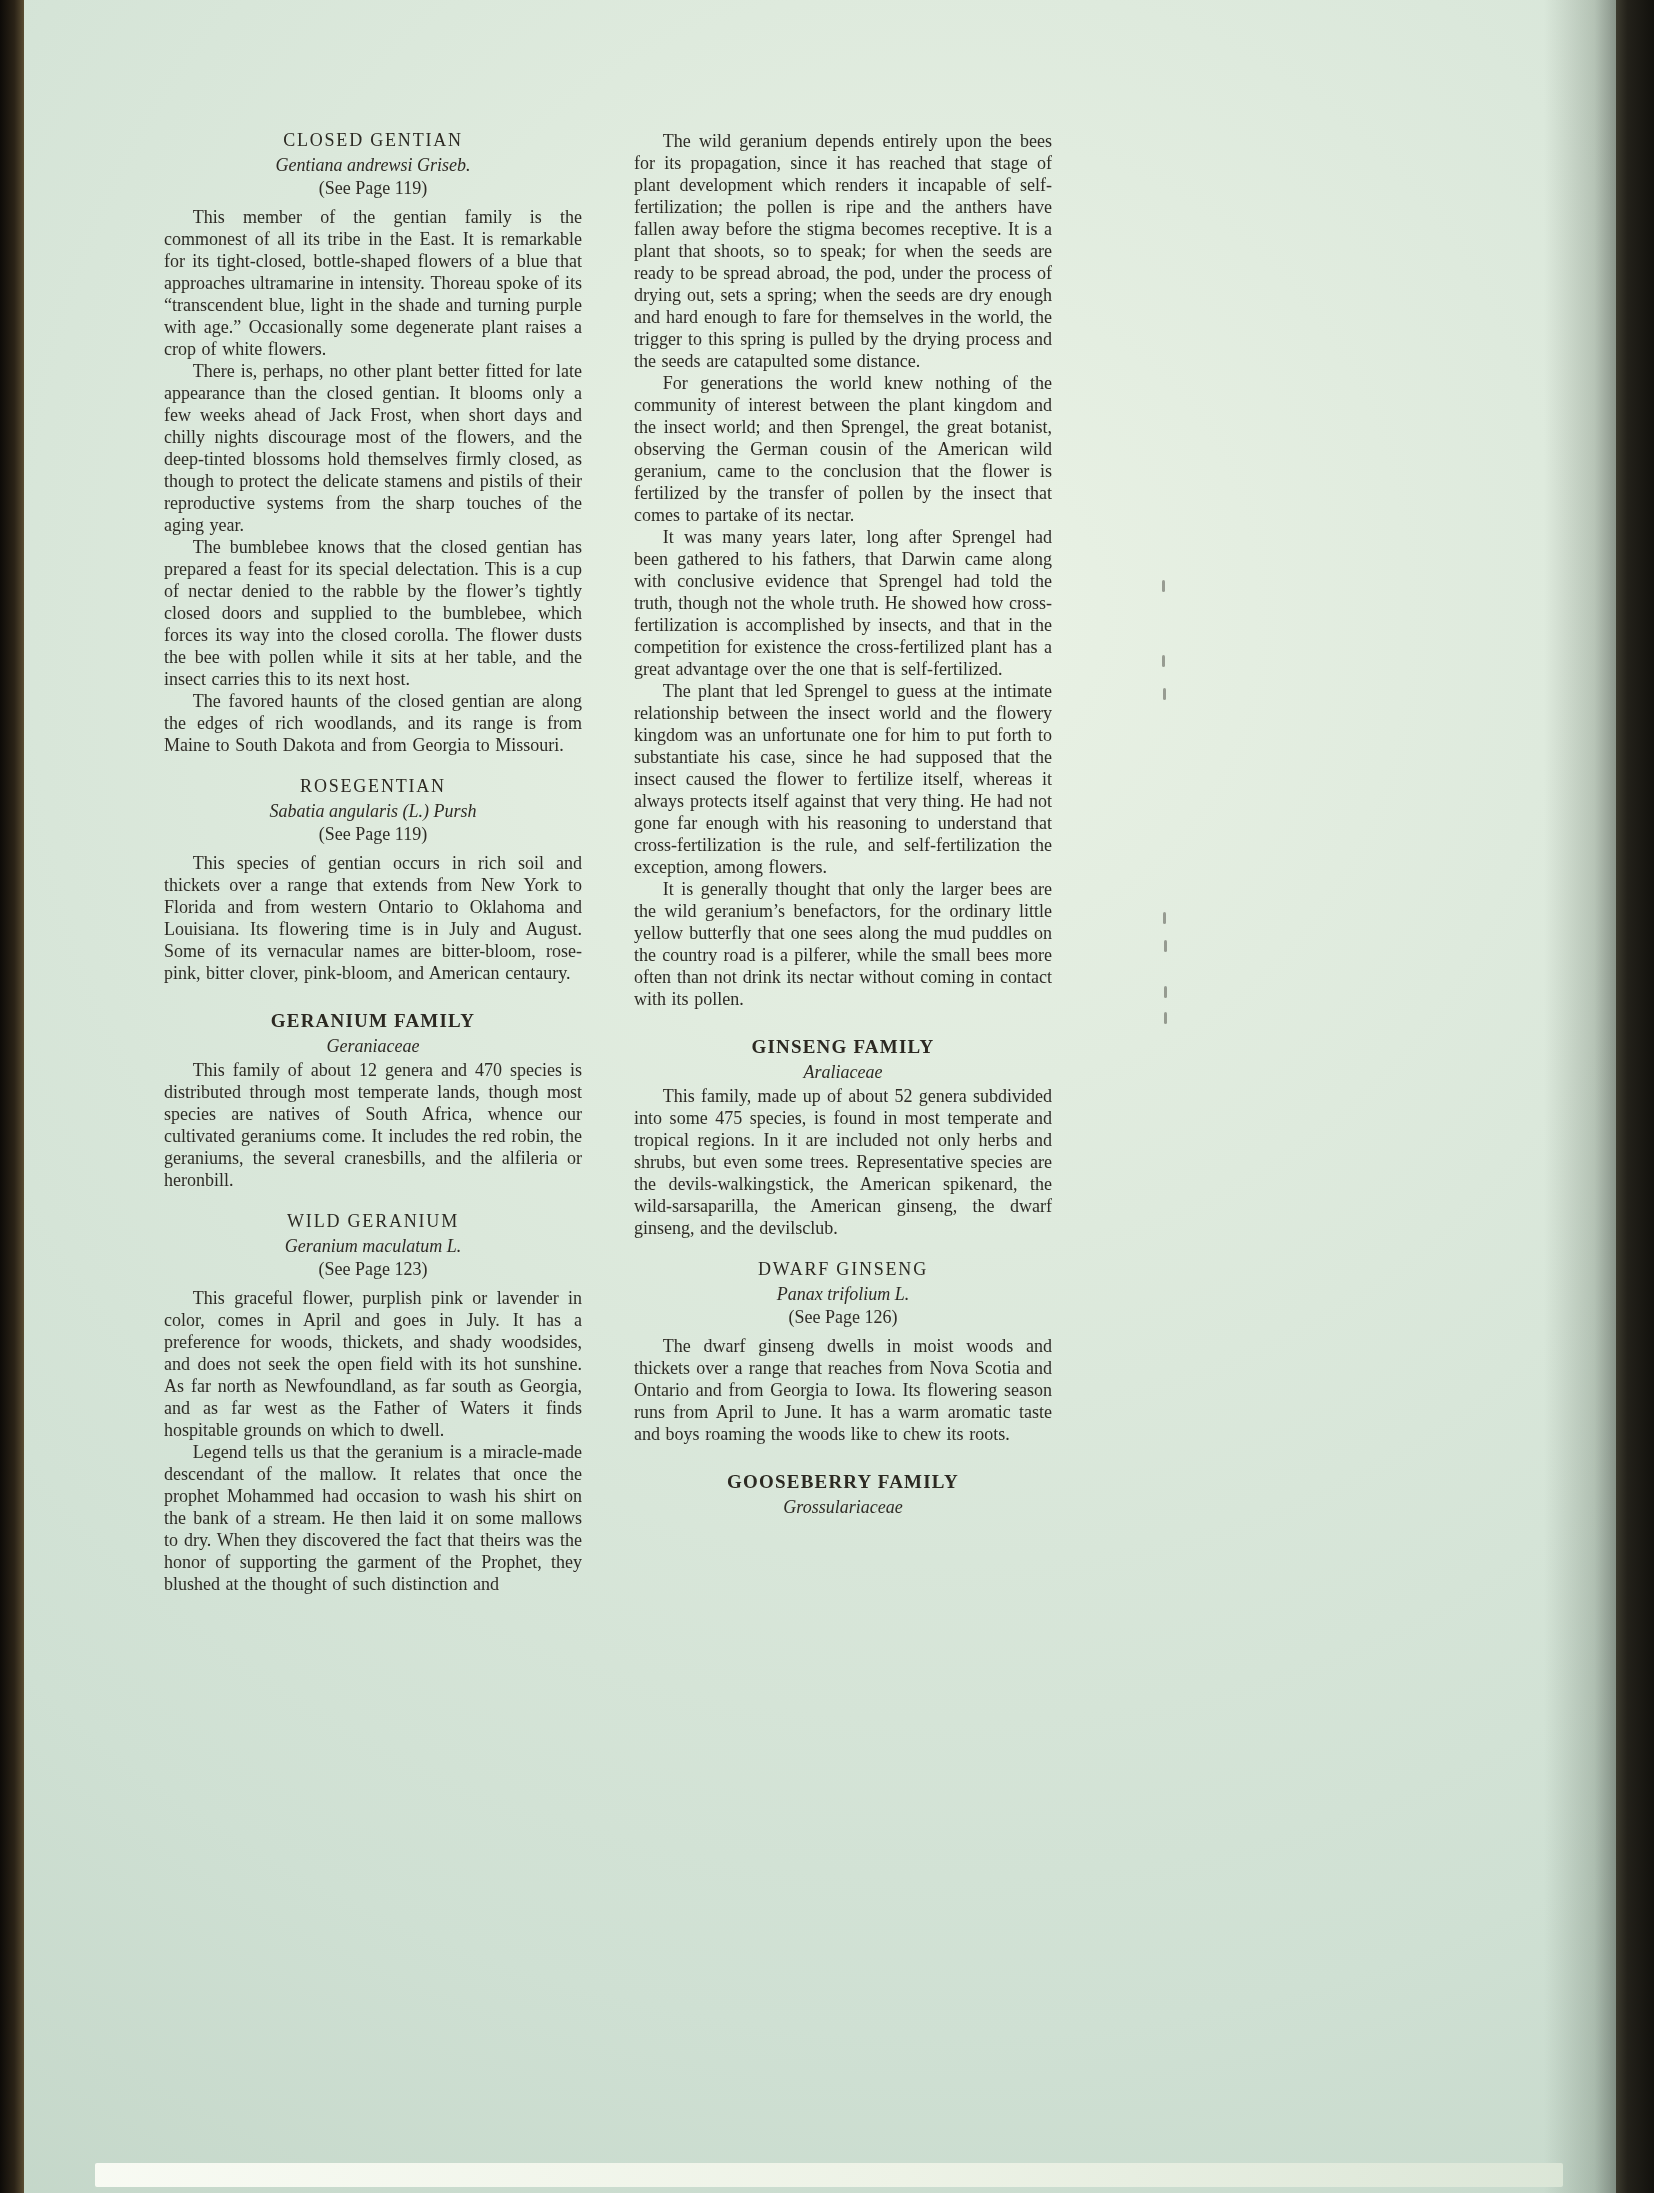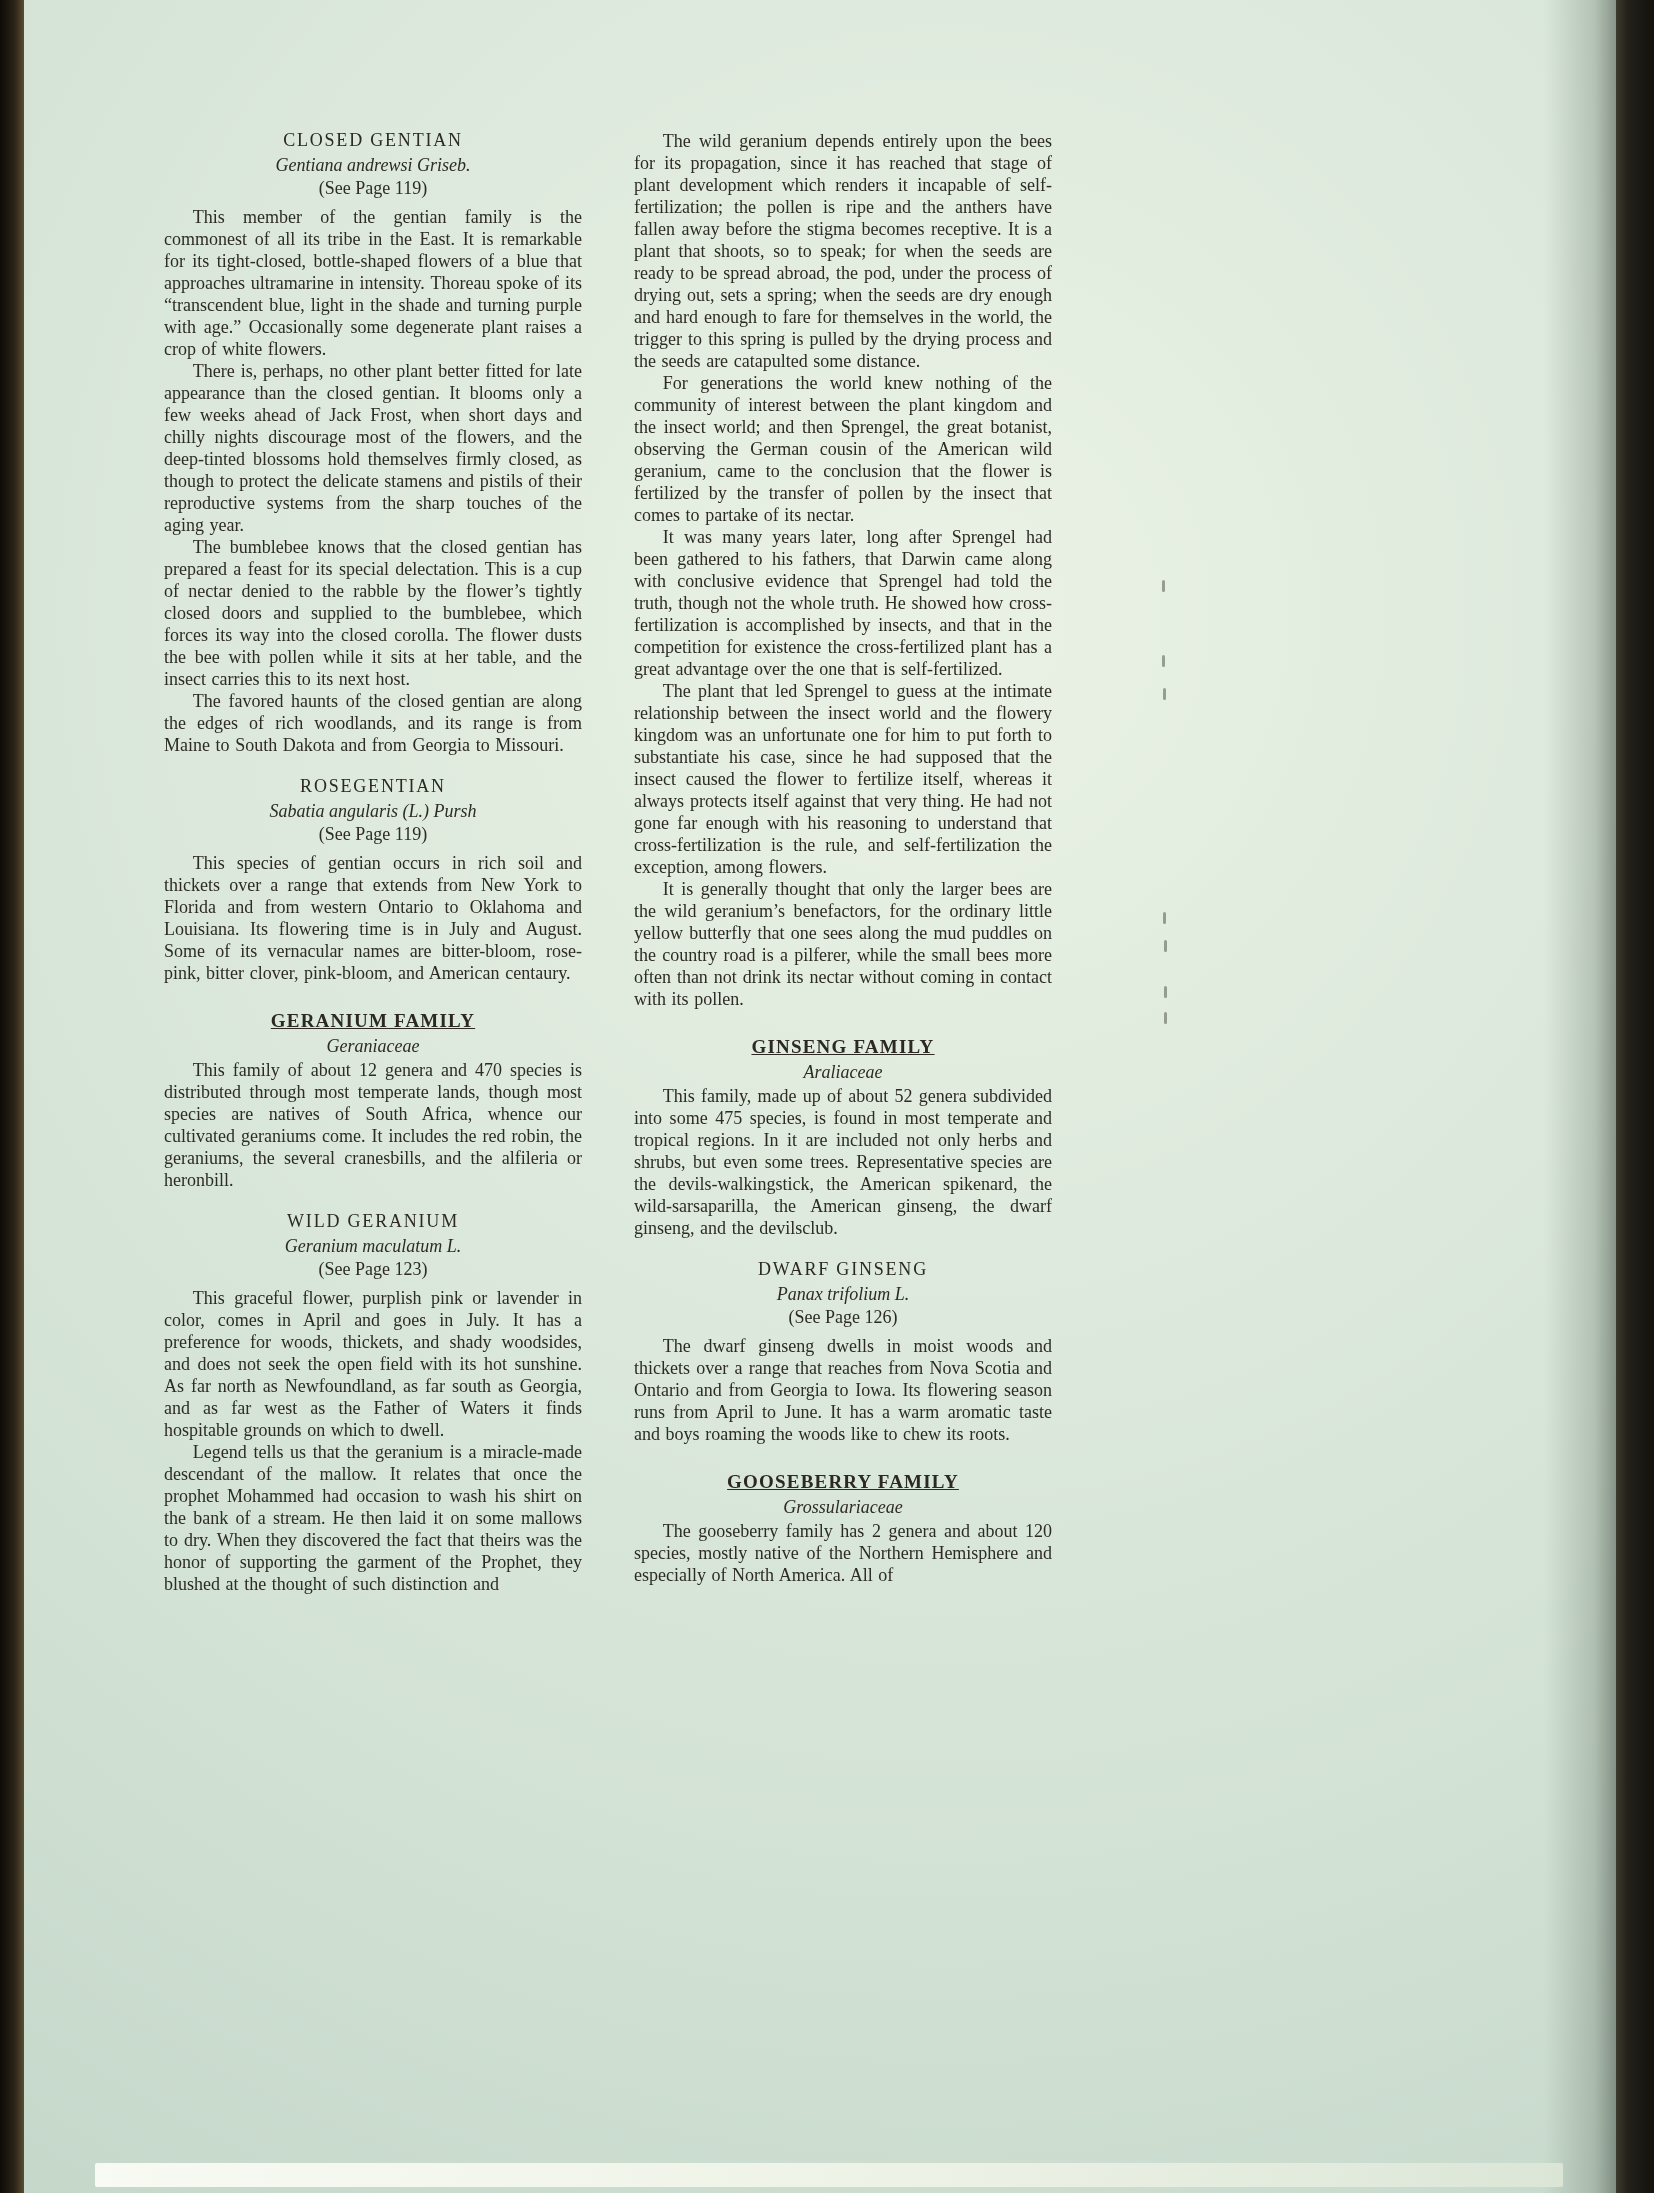--- a/index.html
+++ b/index.html
@@ -48,21 +48,21 @@
   }
   .page-number { position: absolute; right: 8px; top: 0; font-size: 20px; color: #33302a; }
   .columns { display: flex; gap: 20px; margin-top: 28px; }
   .column { width: 450px; }
   .section { margin: 16px; }
   .sec-heading {
     font-size: 18px; font-weight: normal; text-align: center;
     letter-spacing: 1.8px; margin: 20px 0 2px; color: #2c2922;
   }
   .sec-heading.family {
-    font-weight: bold; font-size: 19px; letter-spacing: 1.2px; margin-top: 26px; text-decoration: underline;
+    font-weight: bold; font-size: 19px; letter-spacing: 1.2px; margin-top: 26px;
   }
   .section:first-child .sec-heading { margin-top: 0; }
   .latin { font-style: italic; text-align: center; font-size: 18px; margin: 4px 0 2px; }
   .see-page { text-align: center; font-size: 18px; margin: 2px 0 7px; }
   .para {
     margin: 0; font-size: 18px; line-height: 22px;
     text-align: justify; text-indent: 1.6em; word-spacing: 0.06em;
   }
   .para.flush { text-indent: 0; }
 </style>
@@ -116,21 +116,20 @@
           </section>
           <section class="section">
             <h2 class="sec-heading">DWARF GINSENG</h2>
             <div class="latin">Panax trifolium L.</div>
             <div class="see-page">(See Page 126)</div>
             <p class="para">The dwarf ginseng dwells in moist woods and thickets over a range that reaches from Nova Scotia and Ontario and from Georgia to Iowa. Its flowering season runs from April to June. It has a warm aromatic taste and boys roaming the woods like to chew its roots.</p>
           </section>
           <section class="section">
             <h2 class="sec-heading family">GOOSEBERRY FAMILY</h2>
             <div class="latin">Grossulariaceae</div>
-            <p class="para">The gooseberry family has 2 genera and about 120 species, mostly native of the Northern Hemisphere and especially of North America. All of</p>
           </section>
         </div>
     </div>
   </div>
 </div>
 
 <div class="right-shadow"></div>
 <div class="edge-left"></div>
 <div class="edge-right"></div>
 <div class="bottom-strip"></div>

